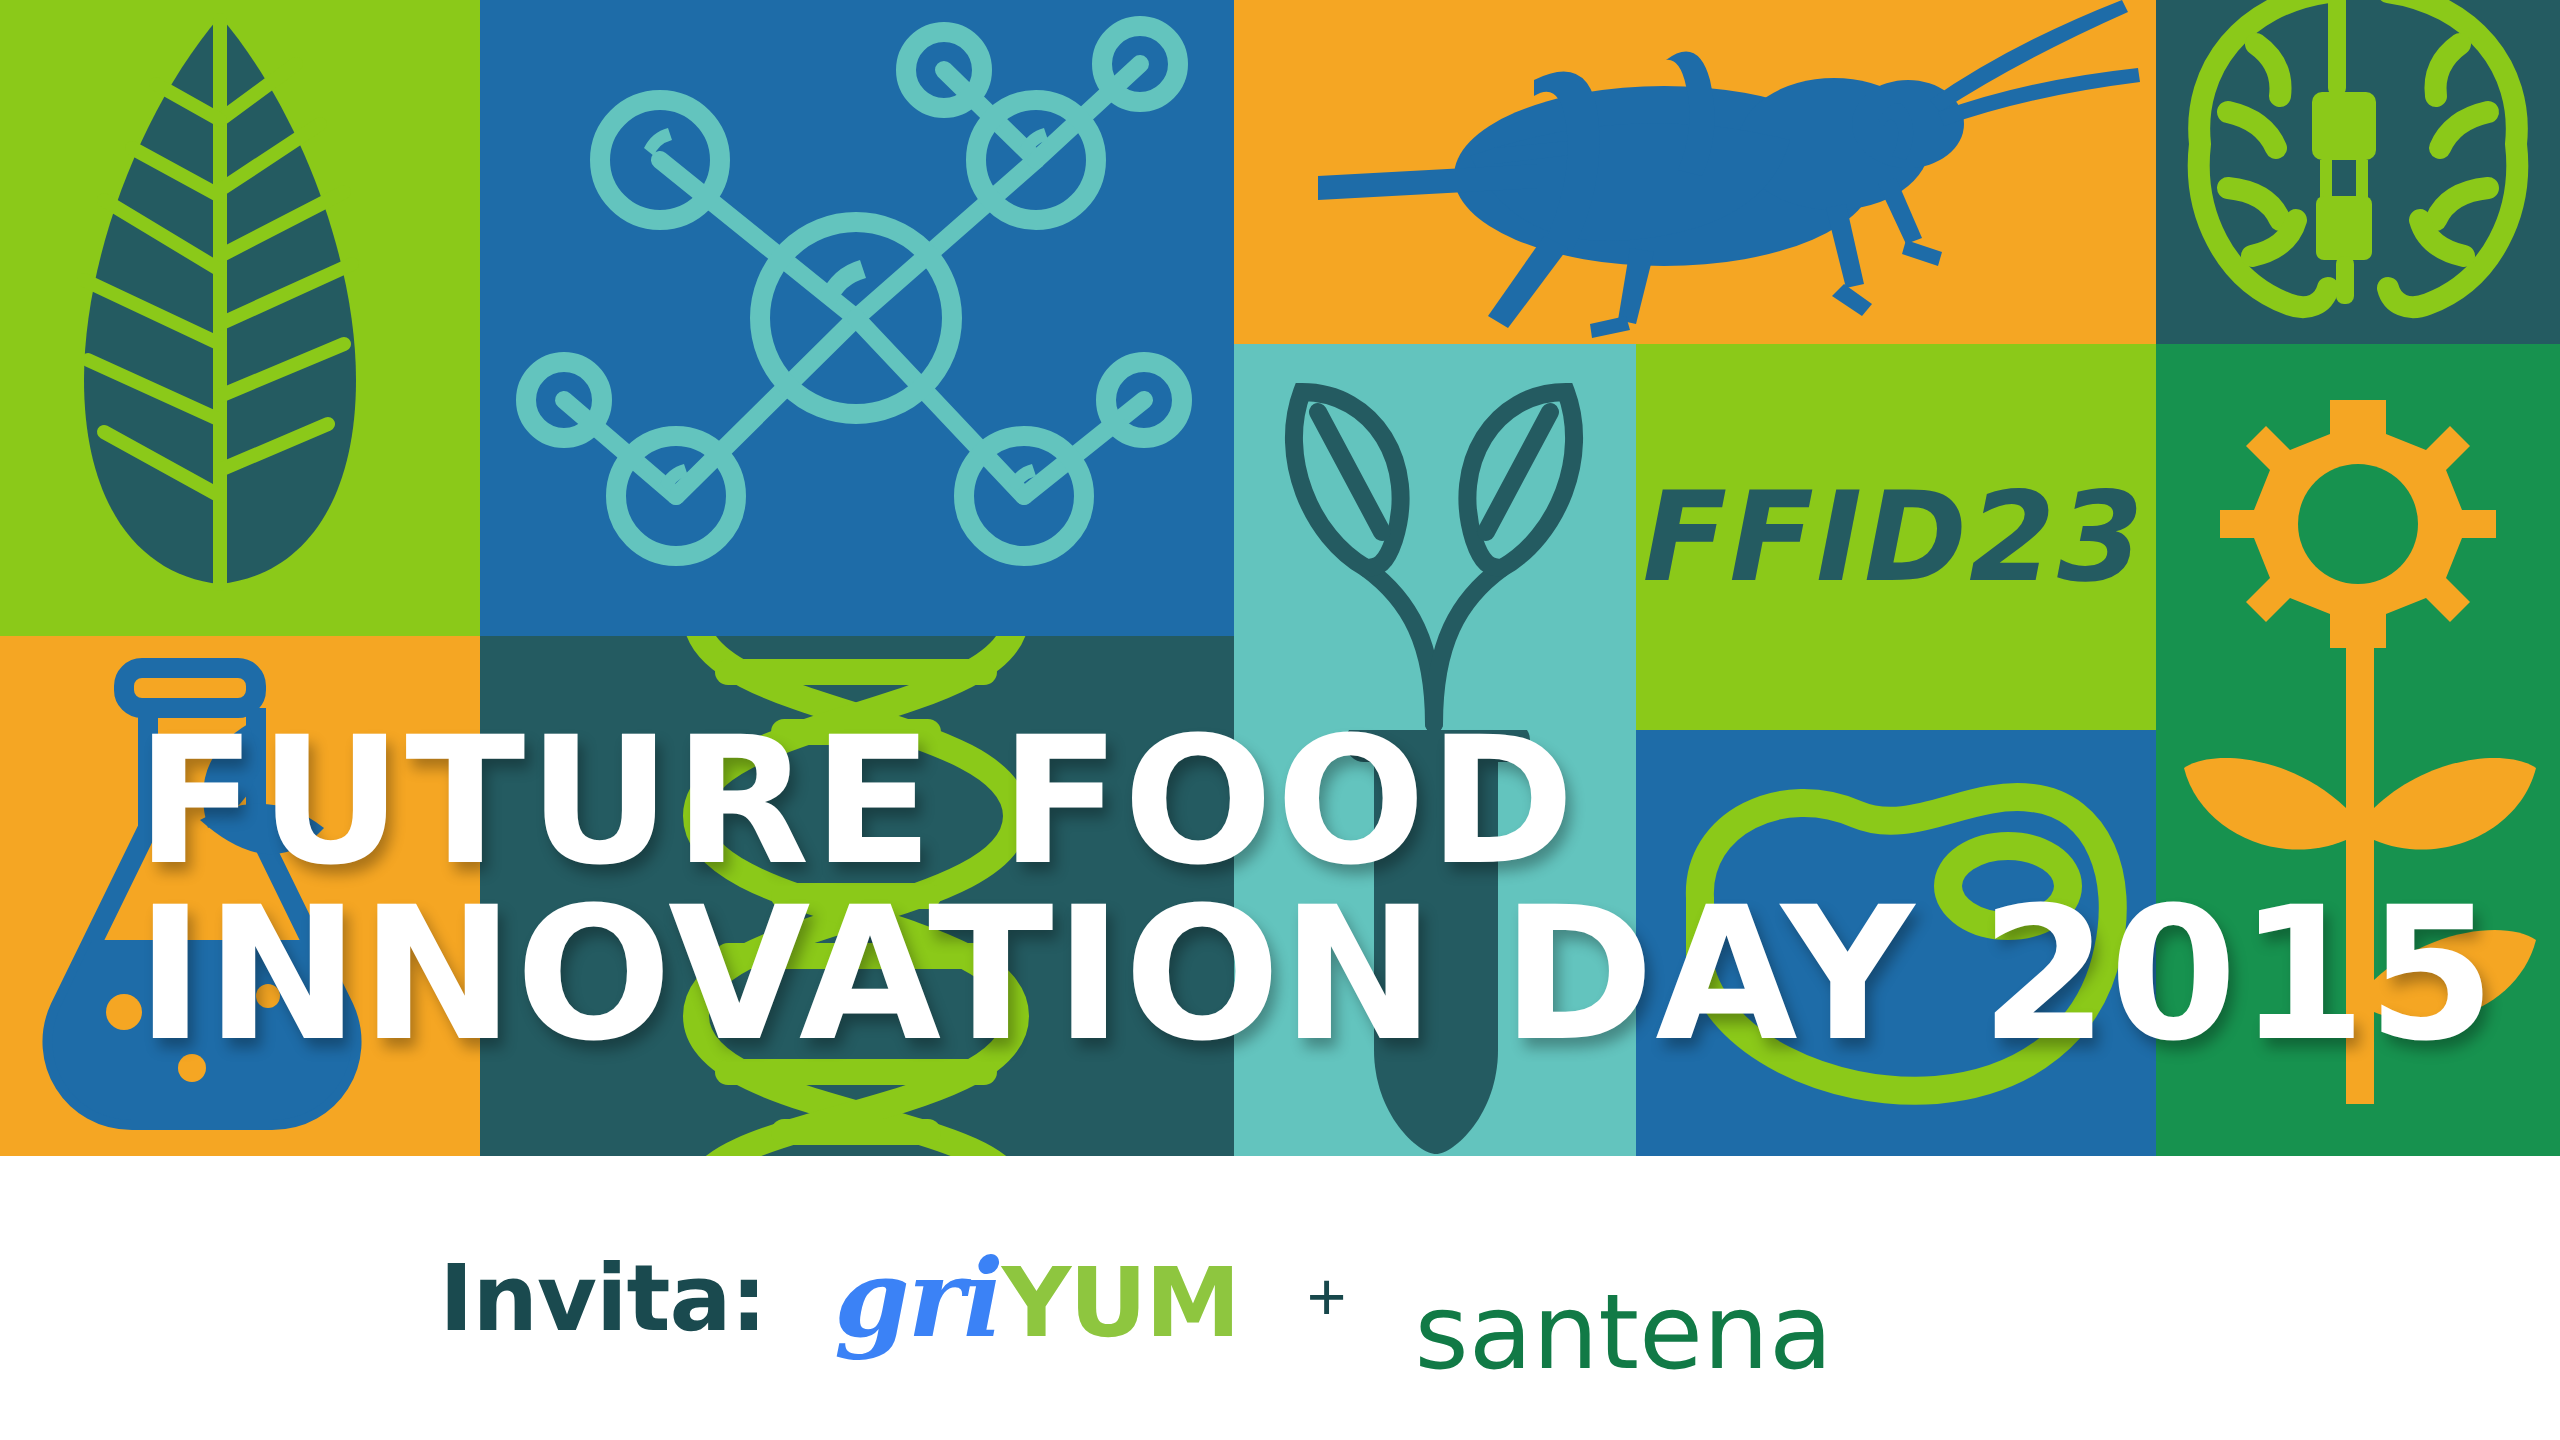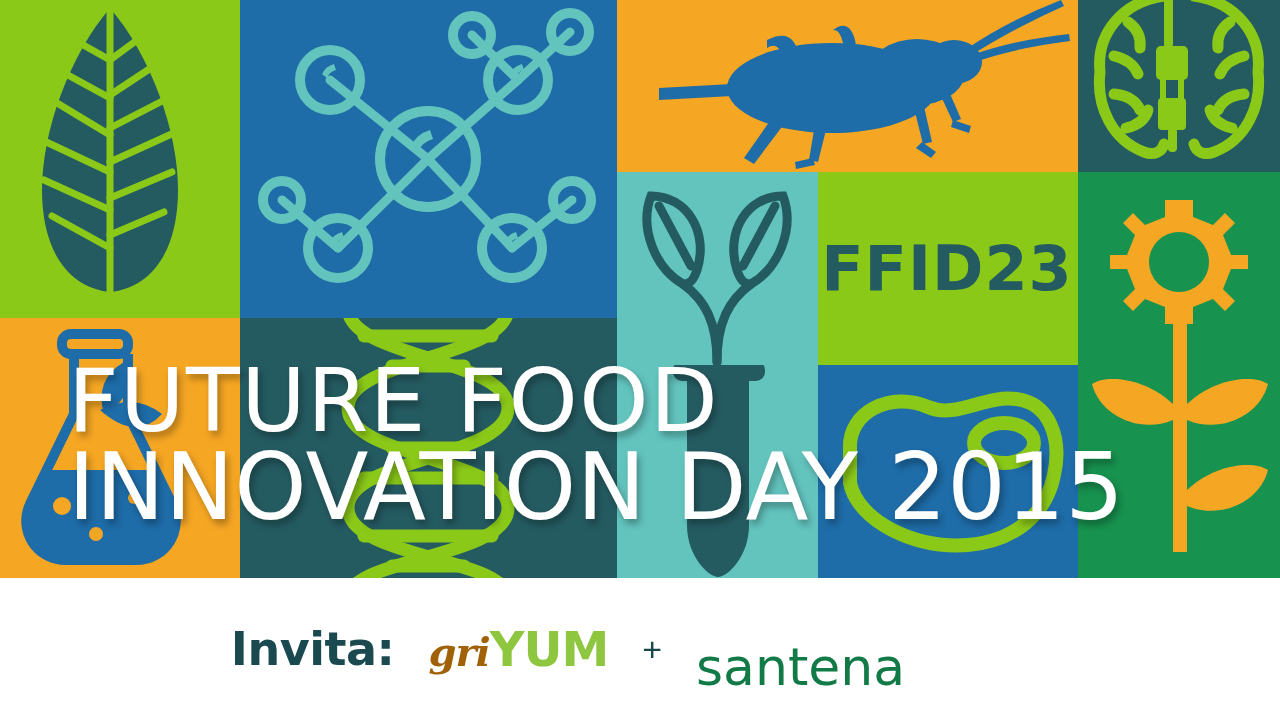--- a/index.html
+++ b/index.html
@@ -33,31 +33,32 @@
     position:absolute;
     left:818px; top:172px;
     width:258px; height:193px;
     display:flex; align-items:center; justify-content:center;
     font-family:"DejaVu Sans", sans-serif;
     font-weight:bold;
     font-size:62px;
     letter-spacing:1px;
     color:#245b61;
     user-select:none;
+    font-style:italic;
   }
 
   
   #headline {
     position:absolute;
     left:0; top:358px;
     width:1280px;
     padding-left:68px;
     color:#ffffff;
     font-family:"DejaVu Sans", sans-serif;
-    font-weight:normal;
+    font-weight:bold;
     font-size:88px;
     line-height:0.97;
     letter-spacing:1.5px;
     text-shadow:3px 5px 7px rgba(0,0,0,0.30);
     white-space:nowrap;
     user-select:none;
   }
   #headline .l2 { font-size:92px; letter-spacing:0.5px; }
 
   
@@ -75,22 +76,22 @@
     font-family:"DejaVu Sans", sans-serif;
     font-weight:bold;
     font-size:46px;
     color:#1a4a4f;
     letter-spacing:-0.5px;
   }
   .logo-gri {
     font-family:"DejaVu Serif", serif;
     font-style:italic;
     font-weight:bold;
-    font-size:40px;
-    color:#a16207;
+    font-size:54px;
+    color:#3b82f6;
     letter-spacing:-1px;
   }
   .logo-yum {
     font-family:"DejaVu Sans", sans-serif;
     font-weight:bold;
     font-size:48px;
     color:#8ec63f;
     letter-spacing:-1px;
     text-align:center;
   }

